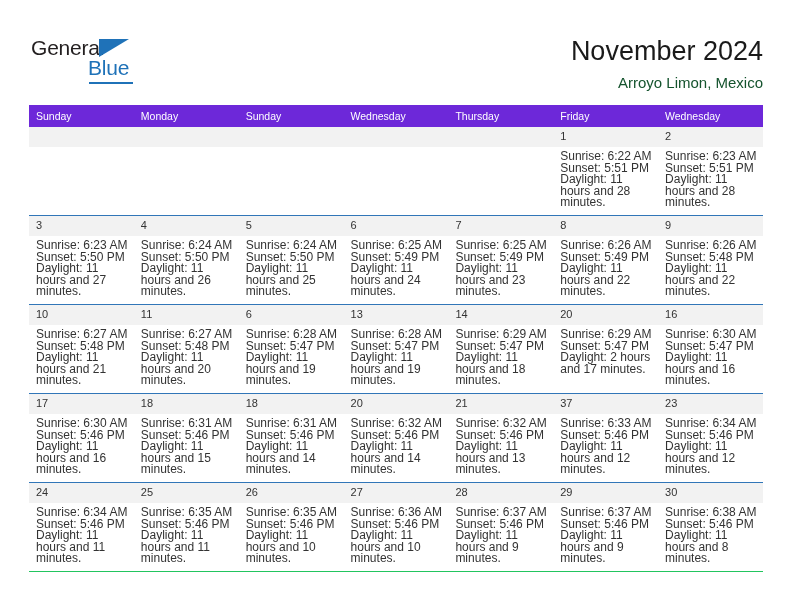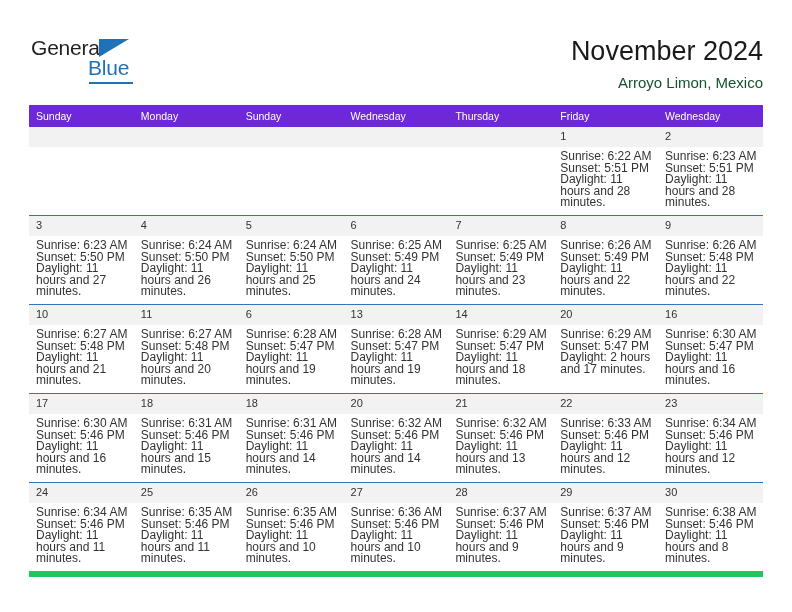--- a/index.html
+++ b/index.html
@@ -119,21 +119,21 @@
     border-top: 1px solid #3176b8;
     background: #ffffff;
     height: 88px;
     width: 104.85px;
     overflow: hidden;
   }
   .calendar tbody tr:first-child td {
     border-top: none;
   }
   .calendar tbody tr:last-child td {
-    border-bottom: 6px solid #22c55e;
+    border-bottom: 1px solid #22c55e;
   }
   .daynum {
     background: #f2f2f2;
     font-size: 11px;
     color: #333333;
     padding: 3px 0 4px 7px;
     line-height: 13px;
     height: 13px;
   }
   .daynum.empty {
@@ -375,21 +375,21 @@
           </td>
           <td>
             <div class="daynum">21</div>
             <div class="cellbody">
               <div>Sunrise: 6:32 AM</div>
               <div>Sunset: 5:46 PM</div>
               <div class="wrap">Daylight: 11 hours and 13 minutes.</div>
             </div>
           </td>
           <td>
-            <div class="daynum">22</div>
+            <div class="daynum">37</div>
             <div class="cellbody">
               <div>Sunrise: 6:33 AM</div>
               <div>Sunset: 5:46 PM</div>
               <div class="wrap">Daylight: 11 hours and 12 minutes.</div>
             </div>
           </td>
           <td>
             <div class="daynum">23</div>
             <div class="cellbody">
               <div>Sunrise: 6:34 AM</div>

